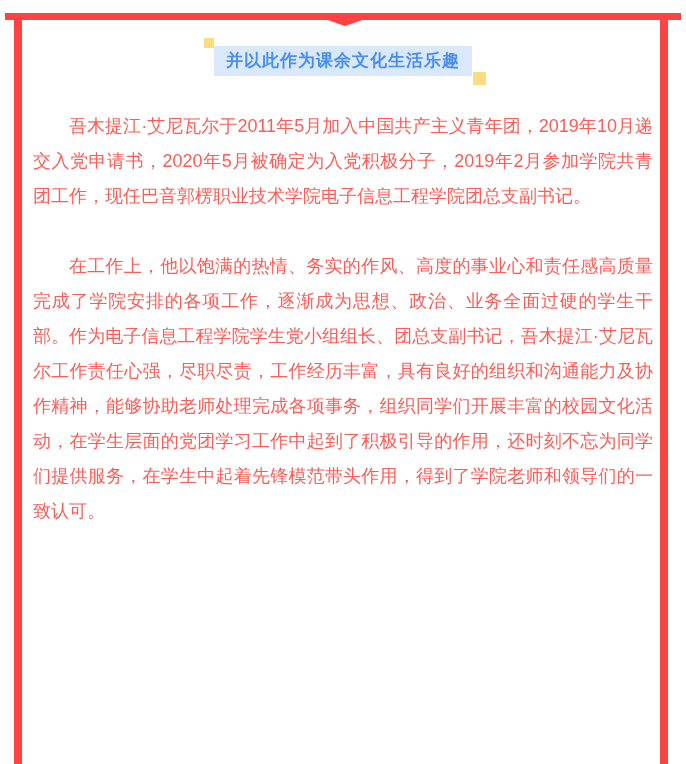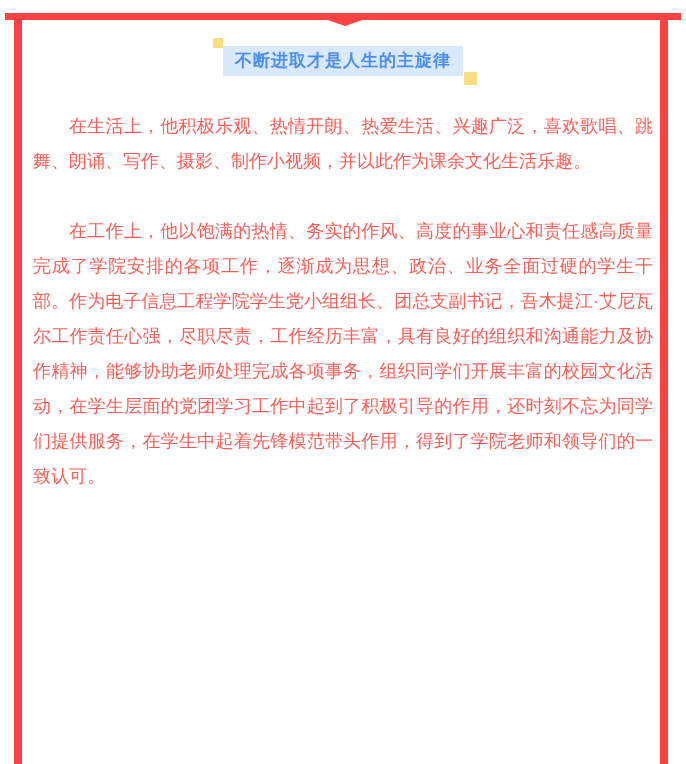--- a/index.html
+++ b/index.html
@@ -114,22 +114,22 @@
 
 <div class="frame-top-bar"></div>
 <div class="frame-notch"></div>
 <div class="frame-left-bar"></div>
 <div class="frame-right-bar"></div>
 
 <div class="content">
   <div class="badge-row">
     <div class="title-badge">
       <span class="accent-square tl"></span>
-      <span>不断进取才是人生的主旋律</span>
+      <span>并以此作为课余文化生活乐趣</span>
       <span class="accent-square br"></span>
     </div>
   </div>
 
   <div class="article">
-    <p>在生活上，他积极乐观、热情开朗、热爱生活、兴趣广泛，喜欢歌唱、跳舞、朗诵、写作、摄影、制作小视频，并以此作为课余文化生活乐趣。</p>
+    <p>吾木提江·艾尼瓦尔于2011年5月加入中国共产主义青年团，2019年10月递交入党申请书，2020年5月被确定为入党积极分子，2019年2月参加学院共青团工作，现任巴音郭楞职业技术学院电子信息工程学院团总支副书记。</p>
     <p>在工作上，他以饱满的热情、务实的作风、高度的事业心和责任感高质量完成了学院安排的各项工作，逐渐成为思想、政治、业务全面过硬的学生干部。作为电子信息工程学院学生党小组组长、团总支副书记，吾木提江·艾尼瓦尔工作责任心强，尽职尽责，工作经历丰富，具有良好的组织和沟通能力及协作精神，能够协助老师处理完成各项事务，组织同学们开展丰富的校园文化活动，在学生层面的党团学习工作中起到了积极引导的作用，还时刻不忘为同学们提供服务，在学生中起着先锋模范带头作用，得到了学院老师和领导们的一致认可。</p>
   </div>
 </div>
 
 </body></html>

